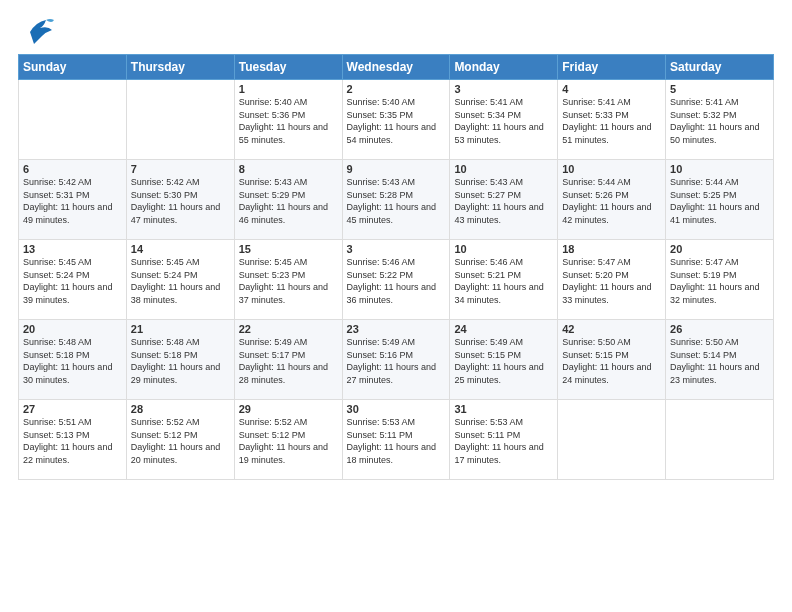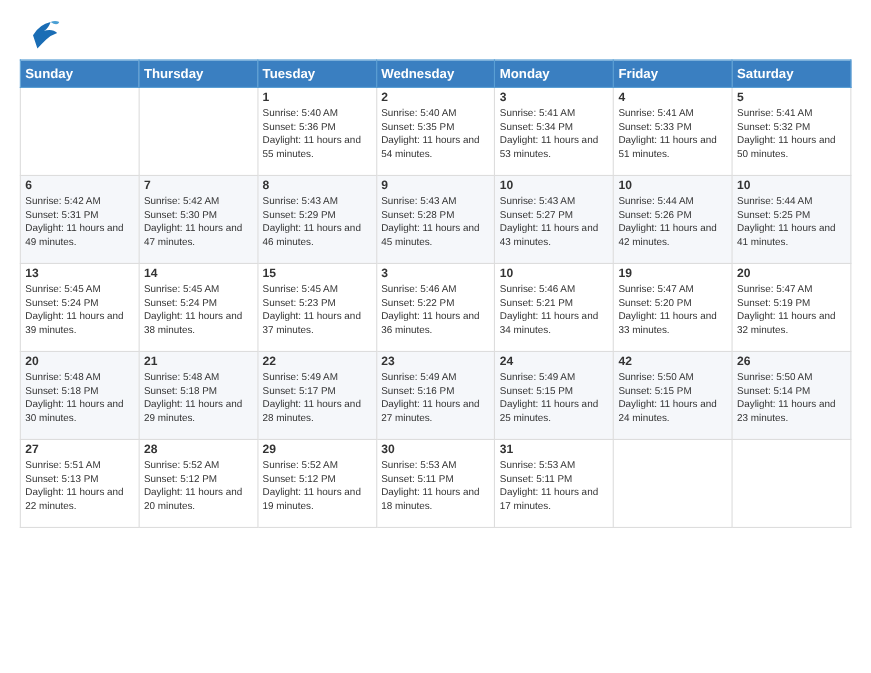--- a/index.html
+++ b/index.html
@@ -196,21 +196,21 @@
           </td>
           <td>
             <span class="day-num">3</span>
             <div class="cell-content">Sunrise: 5:46 AM<br>Sunset: 5:22 PM<br>Daylight: 11 hours and 36 minutes.</div>
           </td>
           <td>
             <span class="day-num">10</span>
             <div class="cell-content">Sunrise: 5:46 AM<br>Sunset: 5:21 PM<br>Daylight: 11 hours and 34 minutes.</div>
           </td>
           <td>
-            <span class="day-num">19</span>
+            <span class="day-num">18</span>
             <div class="cell-content">Sunrise: 5:47 AM<br>Sunset: 5:20 PM<br>Daylight: 11 hours and 33 minutes.</div>
           </td>
           <td>
             <span class="day-num">20</span>
             <div class="cell-content">Sunrise: 5:47 AM<br>Sunset: 5:19 PM<br>Daylight: 11 hours and 32 minutes.</div>
           </td>
         </tr>
         <tr>
           <td>
             <span class="day-num">20</span>

